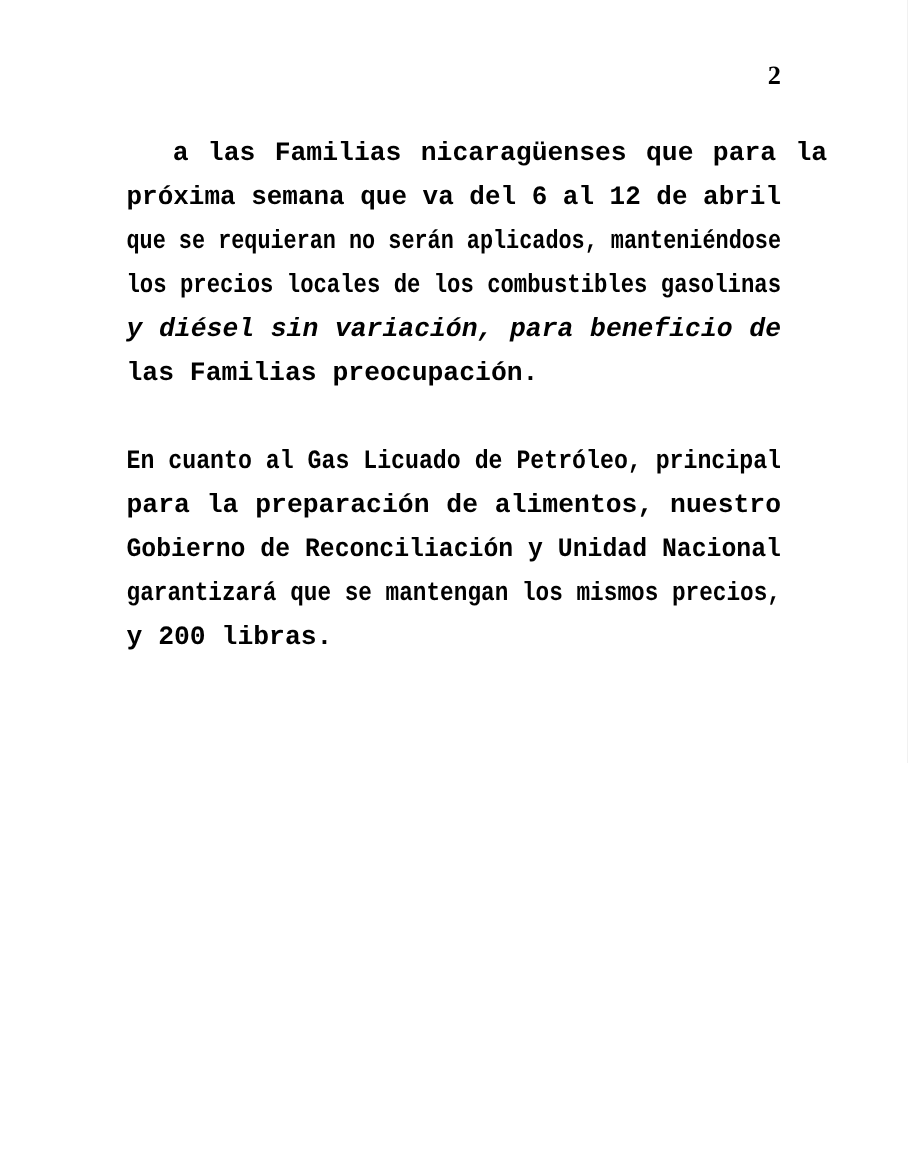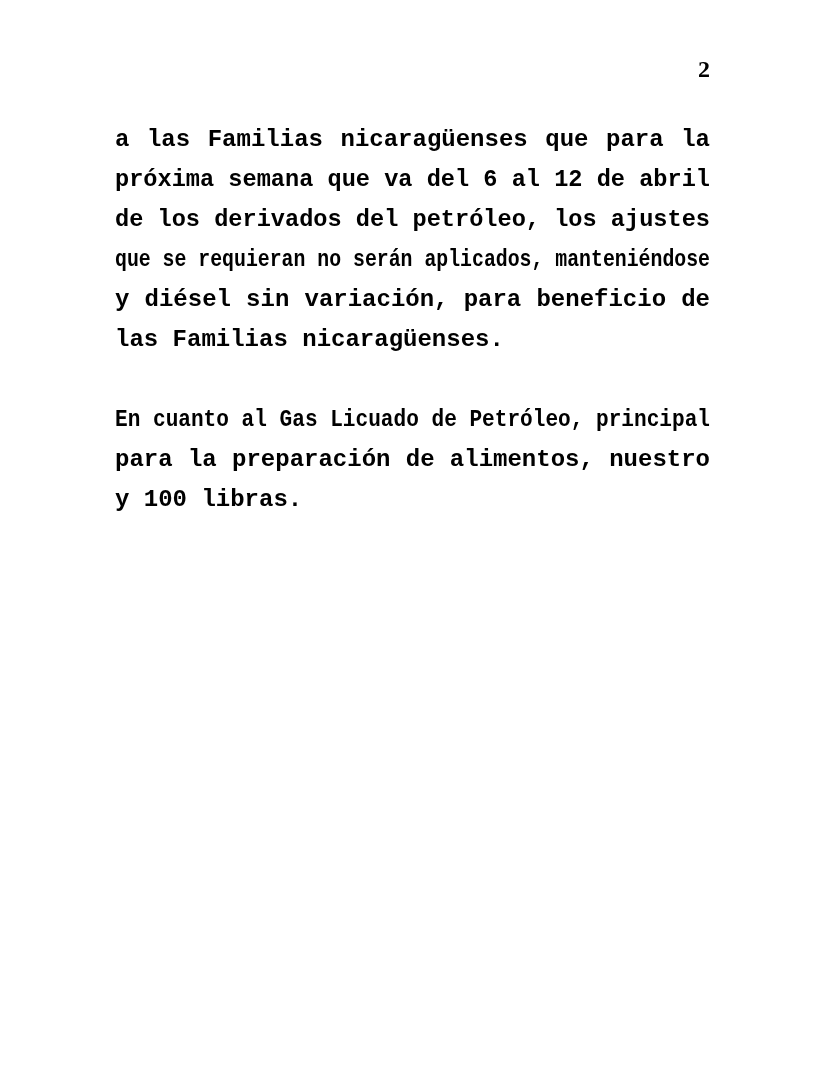--- a/index.html
+++ b/index.html
@@ -54,29 +54,31 @@
 </head>
 <body>
 
 <div class="page">
 
   <div class="page-number">2</div>
 
   <div class="body-text">
 
     <div class="paragraph">
-      <div class="line"><span class="line-inner" style="word-spacing: 3.15104px;">a las Familias nicaragüenses que para la</span></div>
+      <div class="line"><span class="line-inner" style="word-spacing: 3.15104px; margin-left: 42px;">a las Familias nicaragüenses que para la</span></div>
       <div class="line"><span class="line-inner" style="transform: scaleX(0.983623);">próxima semana que va del 6 al 12 de abril</span></div>
-      <div class="line"><span class="line-inner" style="transform: scaleX(0.983623);">de los derivados del petróleo, los ajustes</span></div>
       <div class="line"><span class="line-inner" style="transform: scaleX(0.826245);">que se requieran no serán aplicados, manteniéndose</span></div>
-      <div class="line"><span class="line-inner" style="word-spacing: 0.75px;">y diésel sin variación, para beneficio de</span></div>
-      <div class="line"><span class="line-inner">las Familias nicaragüenses.</span></div>
+      <div class="line"><span class="line-inner" style="transform: scaleX(0.843112);">los precios locales de los combustibles gasolinas</span></div>
+      <div class="line"><span class="line-inner" style="word-spacing: 0.75px; font-style: italic;">y diésel sin variación, para beneficio de</span></div>
+      <div class="line"><span class="line-inner">las Familias preocupación.</span></div>
     </div>
 
     <div class="paragraph">
       <div class="line"><span class="line-inner" style="transform: scaleX(0.878979);">En cuanto al Gas Licuado de Petróleo, principal</span></div>
       <div class="line"><span class="line-inner" style="word-spacing: 0.9px;">para la preparación de alimentos, nuestro</span></div>
-      <div class="line"><span class="line-inner">y 100 libras.</span></div>
+      <div class="line"><span class="line-inner" style="transform: scaleX(0.938925);">Gobierno de Reconciliación y Unidad Nacional</span></div>
+      <div class="line"><span class="line-inner" style="transform: scaleX(0.860682);">garantizará que se mantengan los mismos precios,</span></div>
+      <div class="line"><span class="line-inner">y 200 libras.</span></div>
     </div>
 
 
   </div>
 </div>
 
 </body></html>

